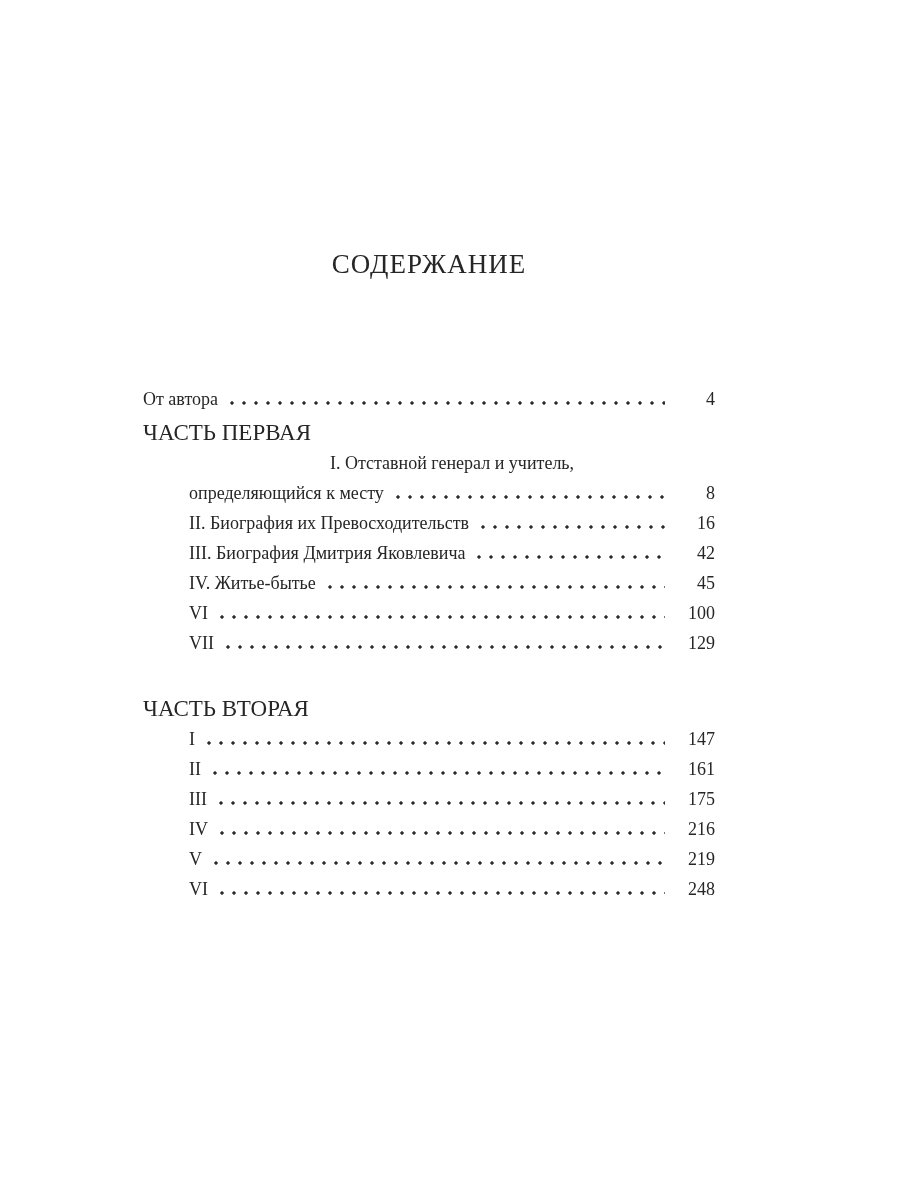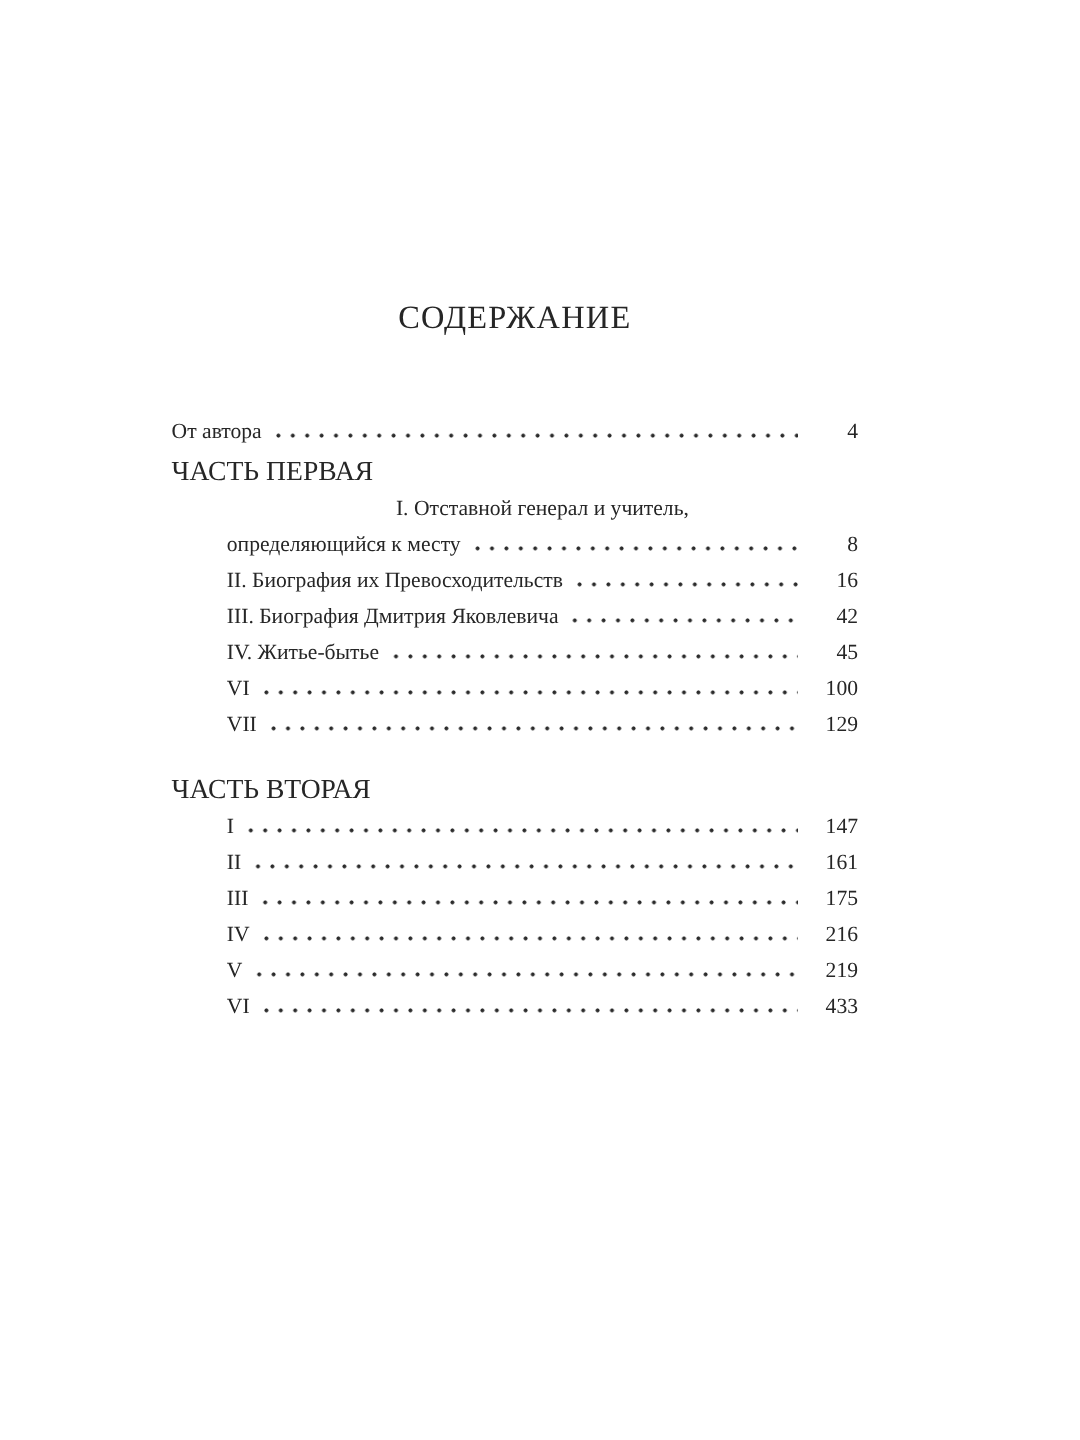--- a/index.html
+++ b/index.html
@@ -13,37 +13,37 @@
     font-family: "Liberation Serif", "DejaVu Serif", serif;
     color: #262626;
     overflow: hidden;
   }
   .title {
     font-size: 27px;
     font-weight: normal;
     line-height: 28px;
     text-align: center;
     letter-spacing: 1px;
-    margin: 0 0 66px 0;
+    margin: 0 0 106px 0;
   }
   .toc { width: 100%; }
   .row {
     display: flex;
     align-items: baseline;
     font-size: 18px;
     line-height: 30px;
     white-space: nowrap;
   }
   .row.indent { padding-left: 46px; justify-content: center; }
   .heading {
     font-size: 23px;
     line-height: 30px;
     margin-top: 4px;
   }
-  .heading.part2 { margin-top: 25px; }
+  .heading.part2 { margin-top: 36px; }
   .label { flex: 0 0 auto; }
   .leader {
     flex: 1 1 auto;
     height: 4px;
     margin: 0 6px 0 8px;
     background-image: radial-gradient(circle, #2b2b2b 1.4px, rgba(0,0,0,0) 1.9px);
     background-size: 12px 4px;
     background-repeat: repeat-x;
     background-position: left center;
   }
@@ -138,17 +138,17 @@
 
     <div class="row indent">
       <span class="label">V</span>
       <span class="leader"></span>
       <span class="pagenum">219</span>
     </div>
 
     <div class="row indent">
       <span class="label">VI</span>
       <span class="leader"></span>
-      <span class="pagenum">433</span>
+      <span class="pagenum">248</span>
     </div>
 
   </div>
 </div>
 
 </body></html>

